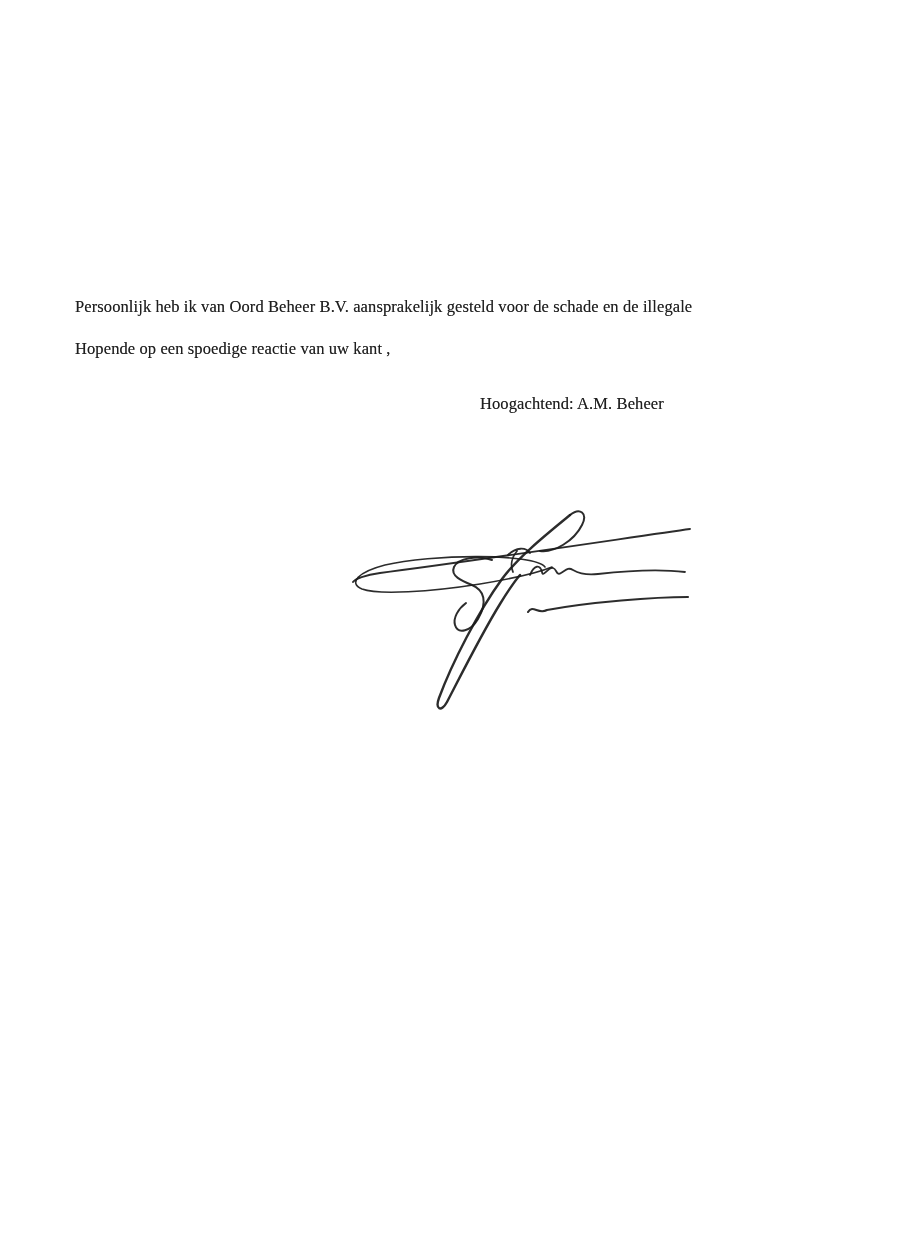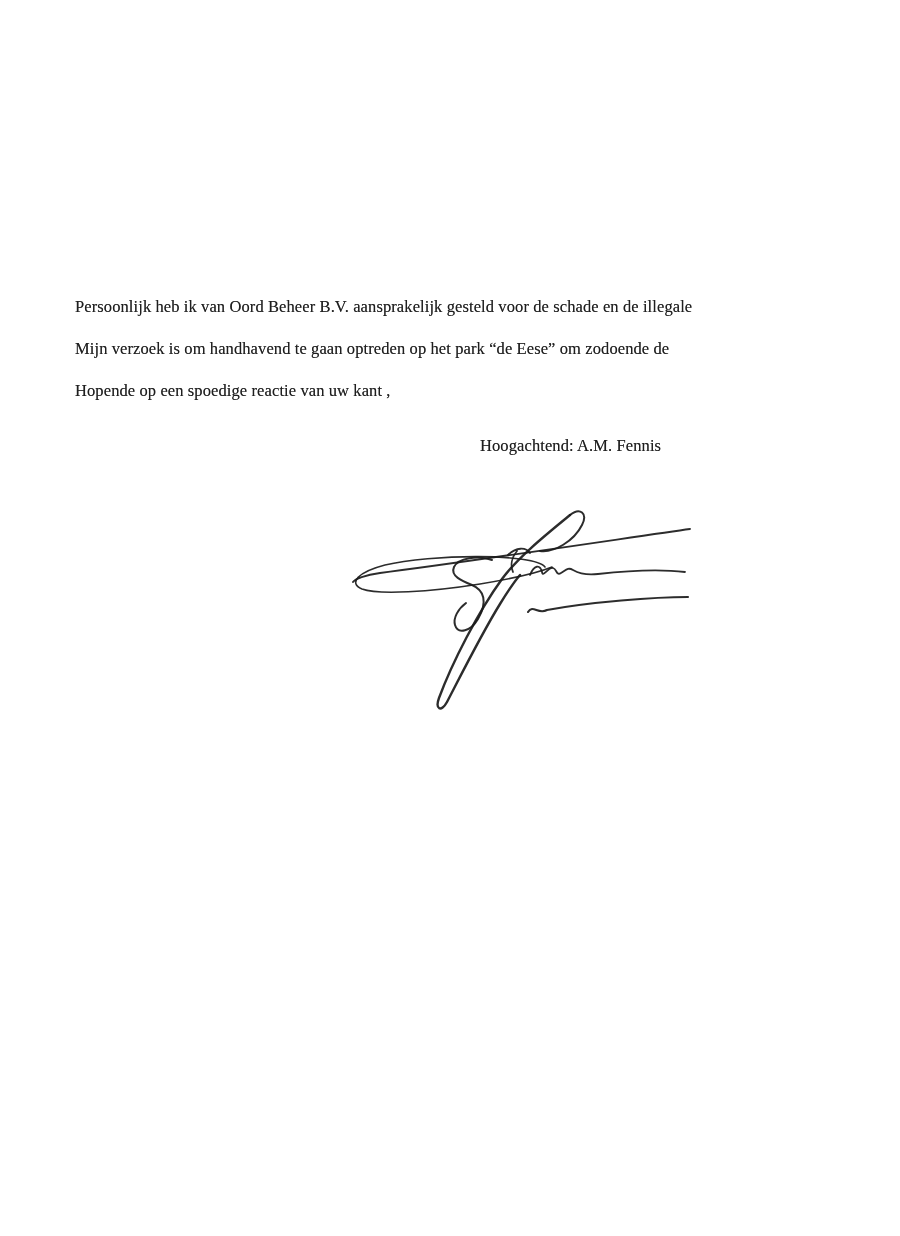--- a/index.html
+++ b/index.html
@@ -53,28 +53,27 @@
 
 <div class="page">
 
   <div class="letter-body">
 
     <div class="para">
       <div class="line">Persoonlijk heb ik van Oord Beheer B.V. aansprakelijk gesteld voor de schade en de illegale</div>
     </div>
 
     <div class="para">
-      <div class="line">Mijn verzoek is om handhavend te gaan optreden op het park “de Eese” om zodoende de</div>
     </div>
 
     <div class="para">
       <div class="line">Hopende op een spoedige reactie van uw kant ,</div>
     </div>
 
-    <div class="closing-line">Hoogachtend: A.M. Fennis</div>
+    <div class="closing-line">Hoogachtend: A.M. Beheer</div>
   </div>
 
   <div class="signature-wrap">
     <svg viewBox="0 0 370 215" xmlns="http://www.w3.org/2000/svg">
 
       <path stroke-width="1.9" d="M 350 24 C 300 31, 120 58, 40 68 C 25 70, 15 74, 13 77"></path>
 
       <path stroke-width="1.6" d="M 205 62 C 195 48, 90 49, 45 60 C 18 67, 8 78, 22 84 C 38 90, 90 87, 140 79 C 170 74, 195 69, 212 62"></path>
 
       <path stroke-width="2.4" d="M 230 10 C 208 28, 178 52, 162 74 C 138 107, 112 158, 99 193 C 95 204, 101 208, 107 197 C 120 172, 142 128, 160 99 C 168 86, 174 77, 180 70"></path>

